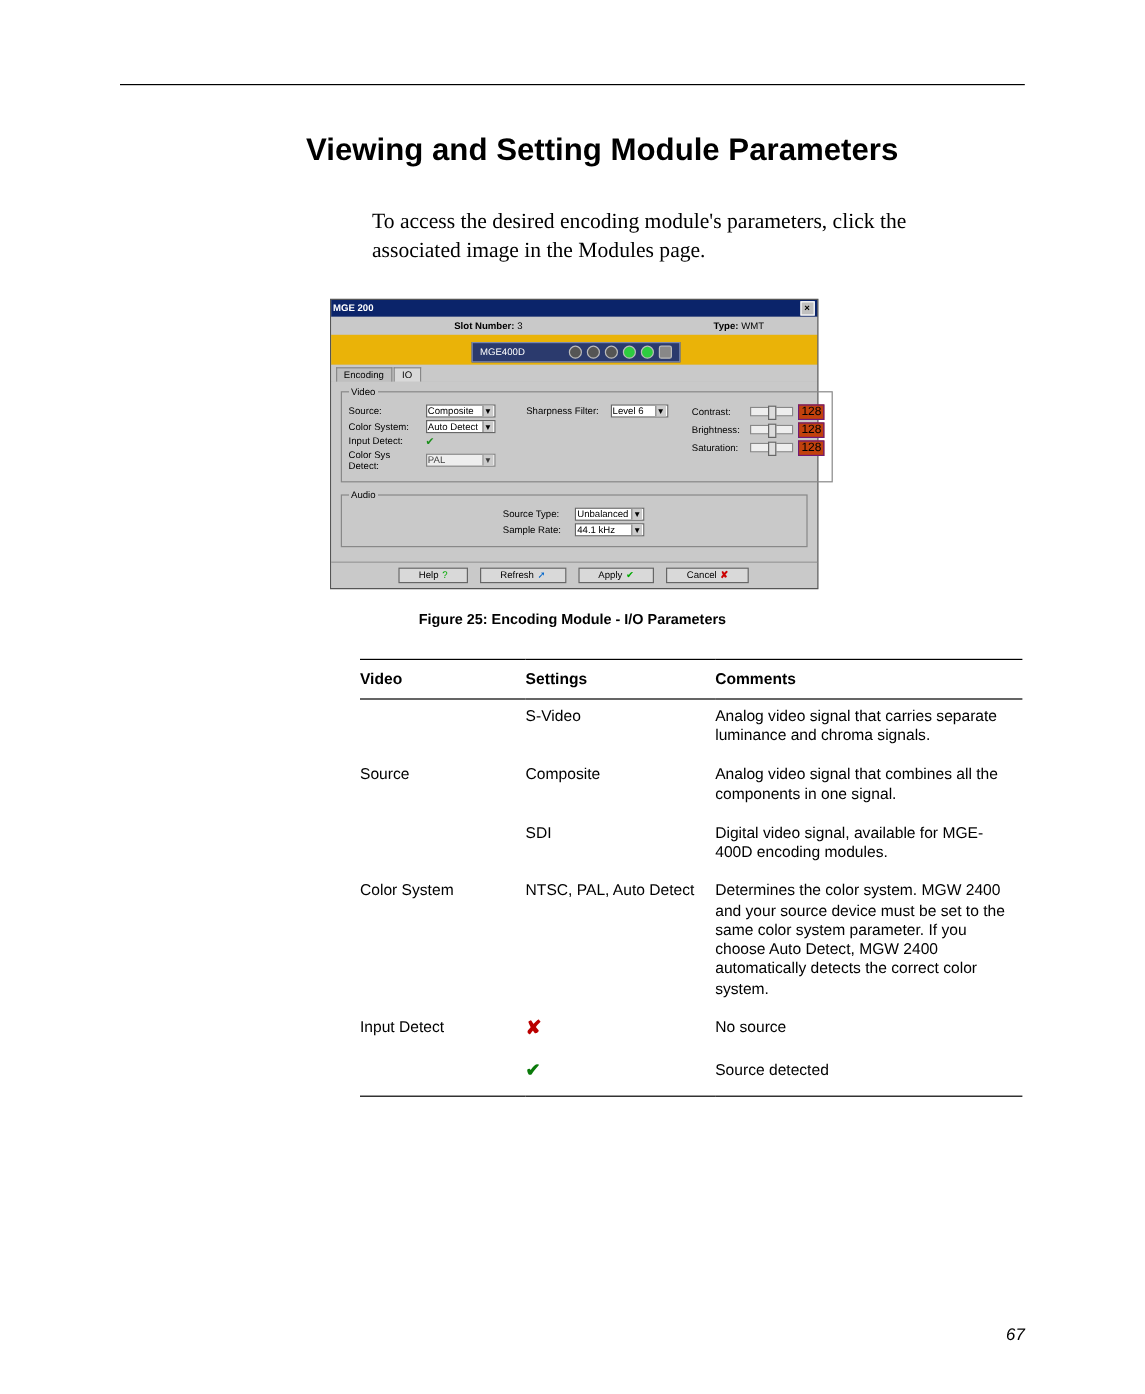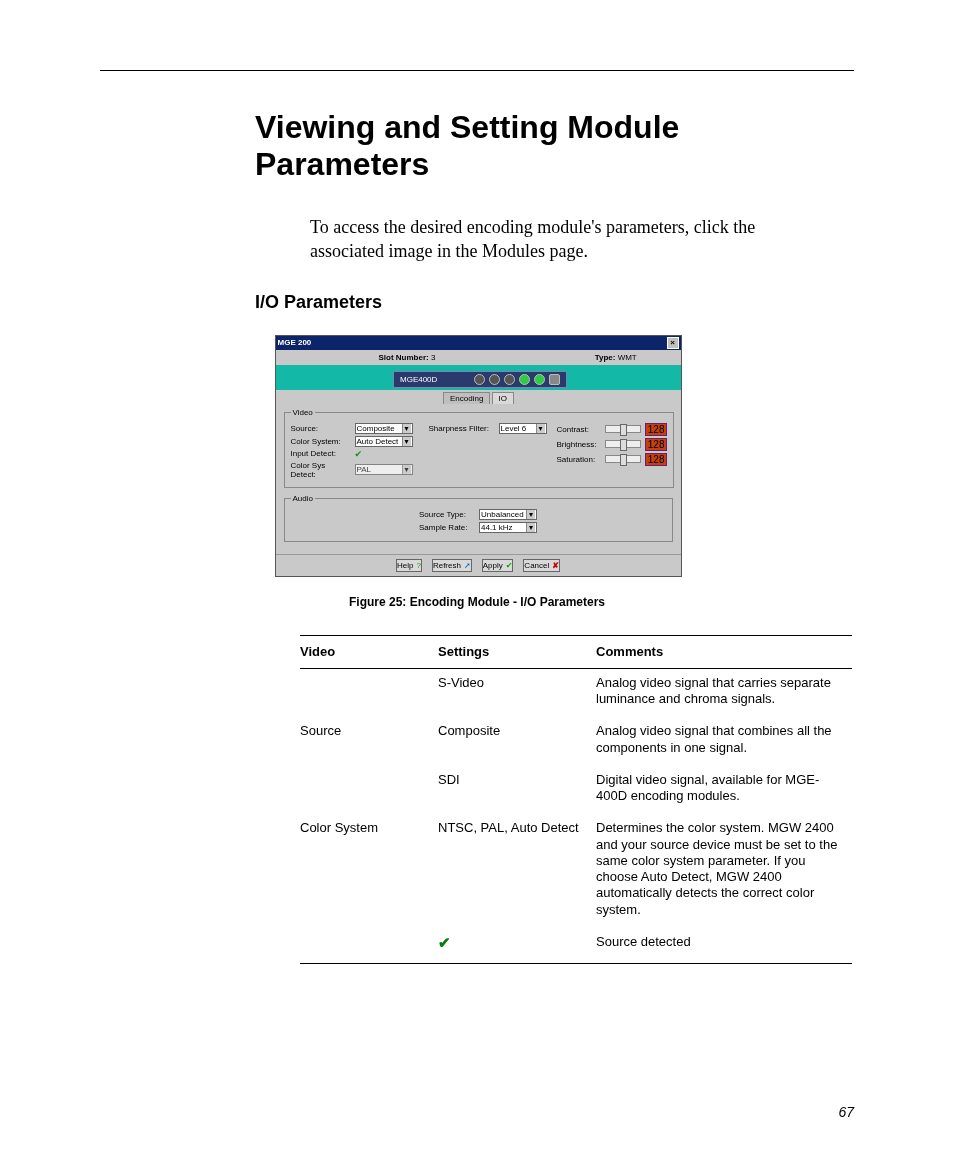--- a/index.html
+++ b/index.html
@@ -20,21 +20,21 @@
     font-size: 13px;
     text-align: right;
     margin: 8px 0 6px 0;
   }
   .hr-top {
     border: 0;
     border-top: 1px solid #000;
     margin: 0 0 38px 0;
   }
   h1.main-title {
-    font-size: 32px;
+    font-size: 26px;
     font-weight: bold;
     margin: 0 0 32px 155px;
   }
   p.intro {
     font-family: "Times New Roman", Times, serif;
     font-size: 18px;
     margin: 0 0 28px 210px;
     line-height: 1.35;
     max-width: 510px;
   }
@@ -77,21 +77,21 @@
   .win-info {
     background: #c9c9c9;
     display: flex;
     font-size: 8px;
     padding: 3px 6px;
   }
   .win-info .lbl { font-weight: bold; margin-left: 27px; }
   .win-info .slot { flex: 0 0 55%; padding-left: 70px; }
   .win-info .type { flex: 1; }
   .win-device {
-    background: #14b8a6;
+    background: #eab308;
     color: #fff;
     padding: 6px 0 2px 4px;
   }
   .device-box {
     margin: 0 auto;
     width: 160px;
     background: #2b3a6d;
     border: 1px solid #7a88b0;
     padding: 2px 6px 2px 6px;
     display: flex;
@@ -104,21 +104,20 @@
     border: 1px solid #bbb; background: #555;
     display: inline-block;
   }
   .port.lime { background: #2ecc40; }
   .port.sq { border-radius: 2px; background:#888; }
 
   .tabs {
     background: #c9c9c9;
     padding: 2px 4px 0 4px;
     font-size: 8px;
-    text-align: center;
   }
   .tab {
     display: inline-block;
     padding: 1px 6px;
     border: 1px solid #888;
     border-bottom: none;
     background: #bfbfbf;
     margin-right: -1px;
   }
   .tab.active { background: #d9d9d9; }
@@ -165,21 +164,21 @@
     padding:4px 0;
     display:flex;
     justify-content:center;
     gap:10px;
     border-top:1px solid #999;
   }
   .wbtn {
     font-size:8px;
     background:#d9d9d9;
     border:1px solid #666;
-    padding:1px 0;
+    padding:1px 16px;
     display:inline-flex;
     align-items:center;
     gap:3px;
   }
   .ic-q{color:#0a0;}
   .ic-r{color:#06c;}
   .ic-a{color:#0a0;}
   .ic-x{color:#c00; font-weight:bold;}
 
   .fig-cap {
@@ -226,21 +225,20 @@
 <body>
 
 <div class="page">
 
   <hr class="hr-top">
 
   <h1 class="main-title">Viewing and Setting Module Parameters</h1>
 
   <p class="intro">To access the desired encoding module's parameters, click the associated image in the Modules page.</p>
 
-  <h2 class="section">I/O Parameters</h2>
 
   <div class="shot-wrap">
     <div class="win">
       <div class="win-title">
         <span>MGE 200</span>
         <span class="win-close">×</span>
       </div>
       <div class="win-info">
         <div class="slot">
           <span class="lbl">Slot Number:</span>
@@ -263,21 +261,21 @@
         </div>
       </div>
       <div class="tabs">
         <span class="tab">Encoding</span>
         <span class="tab active">IO</span>
       </div>
       <div class="form-area">
         <fieldset class="grp">
           <legend>Video</legend>
 
-          <div style="display:flex; gap:10px;">
+          <div style="display:flex; gap:20px;">
             <div style="flex:0 0 128px;">
               <div class="row">
                 <span class="lab">Source:</span>
                 <span class="sel">
                   <span>Composite</span>
                     <span class="arr">▾</span>
                 </span>
               </div>
               <div class="row">
                 <span class="lab">Color System:</span>
@@ -396,20 +394,25 @@
         <tr>
           <td class="c1"></td>
           <td class="c2">SDI</td>
           <td>Digital video signal, available for MGE-400D encoding modules.</td>
         </tr>
         <tr>
           <td class="c1">Color System</td>
           <td class="c2">NTSC, PAL, Auto Detect</td>
           <td>Determines the color system. MGW 2400 and your source device must be set to the same color system parameter. If you choose Auto Detect, MGW 2400 automatically detects the correct color system.</td>
         </tr>
+        <tr>
+          <td class="c1">Input Detect</td>
+          <td class="c2"><span class="glyph-x">✘</span></td>
+          <td>No source</td>
+        </tr>
         <tr class="brow">
           <td class="c1"></td>
           <td class="c2"><span class="glyph-v">✔</span></td>
           <td>Source detected</td>
         </tr>
       </tbody>
   </table>
 
   <div class="page-num">67</div>
 </div>

